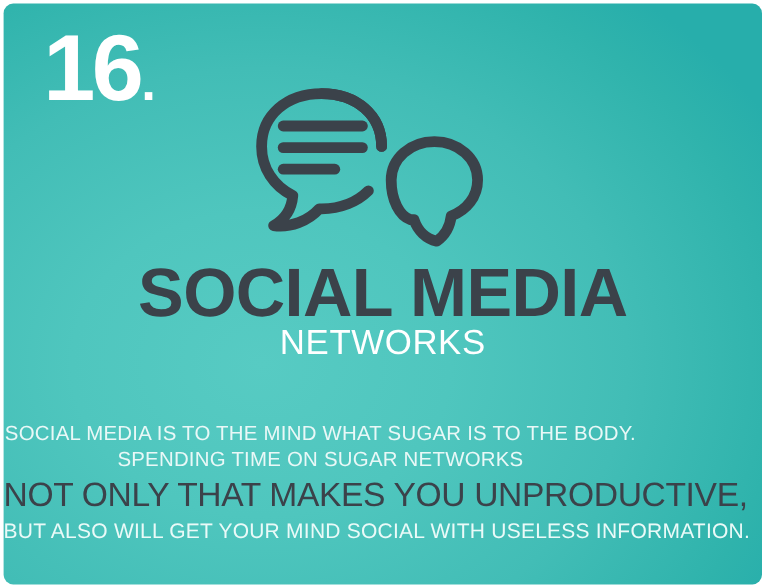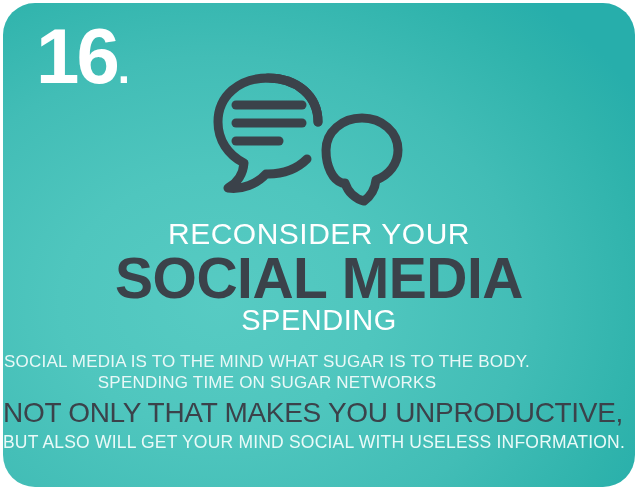--- a/index.html
+++ b/index.html
@@ -14,21 +14,21 @@
     overflow: hidden;
     font-family: "Liberation Sans", sans-serif;
   }
 
   #tip-card {
     position: absolute;
     left: 3px;
     top: 3px;
     width: 632px;
     height: 484px;
-    border-radius: 32px;
+    border-radius: 8px;
     background:
       radial-gradient(ellipse 78% 82% at 34% 62%,
         #57cbc3 0%,
         #4fc6be 32%,
         #42bdb6 62%,
         #2fb3ac 88%,
         #27aeab 100%);
     overflow: hidden;
   }
 
@@ -160,23 +160,22 @@
                  C 189 141 180 152 167 157
                  C 166 166 162 173 155 178
                  C 146 176 139 169 136 160
                  C 135 160 134 160 133 160
                  C 124 157 117 144 117 127 Z"></path>
       </g>
     </svg>
   </div>
 
   <div id="headline-block">
-    <div id="eyebrow-line">RECONSIDER YOUR</div>
     <div id="headline-main">SOCIAL MEDIA</div>
-    <div id="subhead-line">SPENDING</div>
+    <div id="subhead-line">NETWORKS</div>
   </div>
 
   <div id="body-block">
     <div class="body-line">SOCIAL MEDIA IS TO THE MIND WHAT SUGAR IS TO THE BODY.</div>
     <div class="body-line">SPENDING TIME ON SUGAR NETWORKS</div>
     <div id="emphasis-line">NOT ONLY THAT MAKES YOU UNPRODUCTIVE,</div>
     <div id="closing-line">BUT ALSO WILL GET YOUR MIND SOCIAL WITH USELESS INFORMATION.</div>
   </div>
 
 </div>

